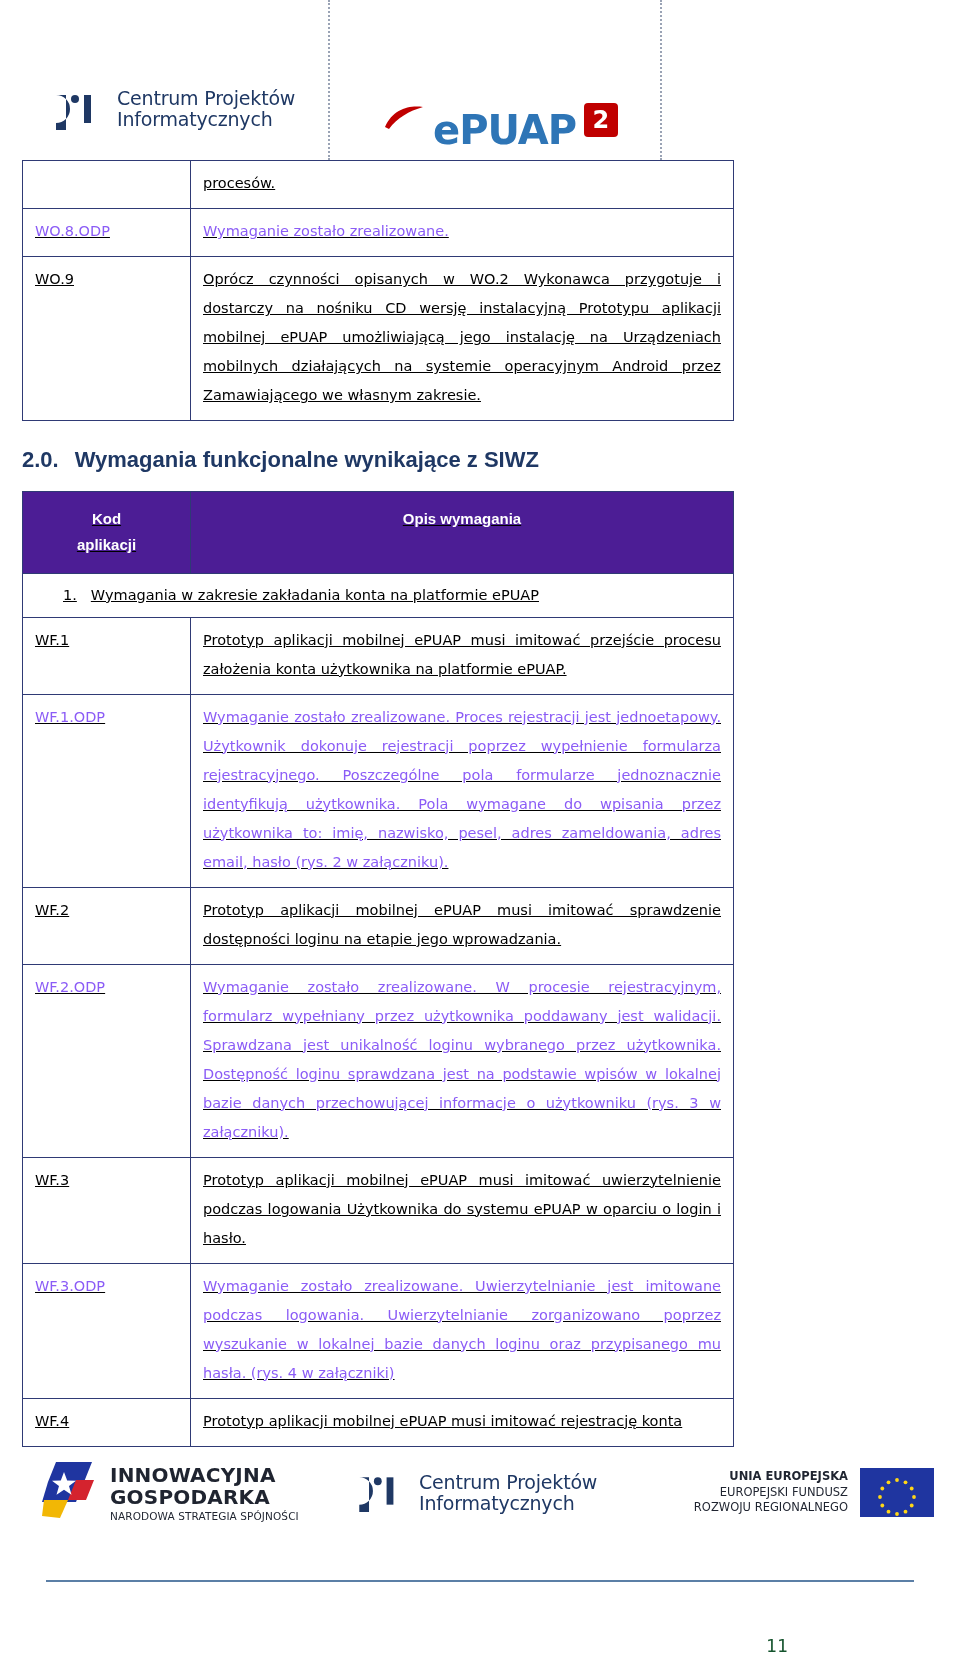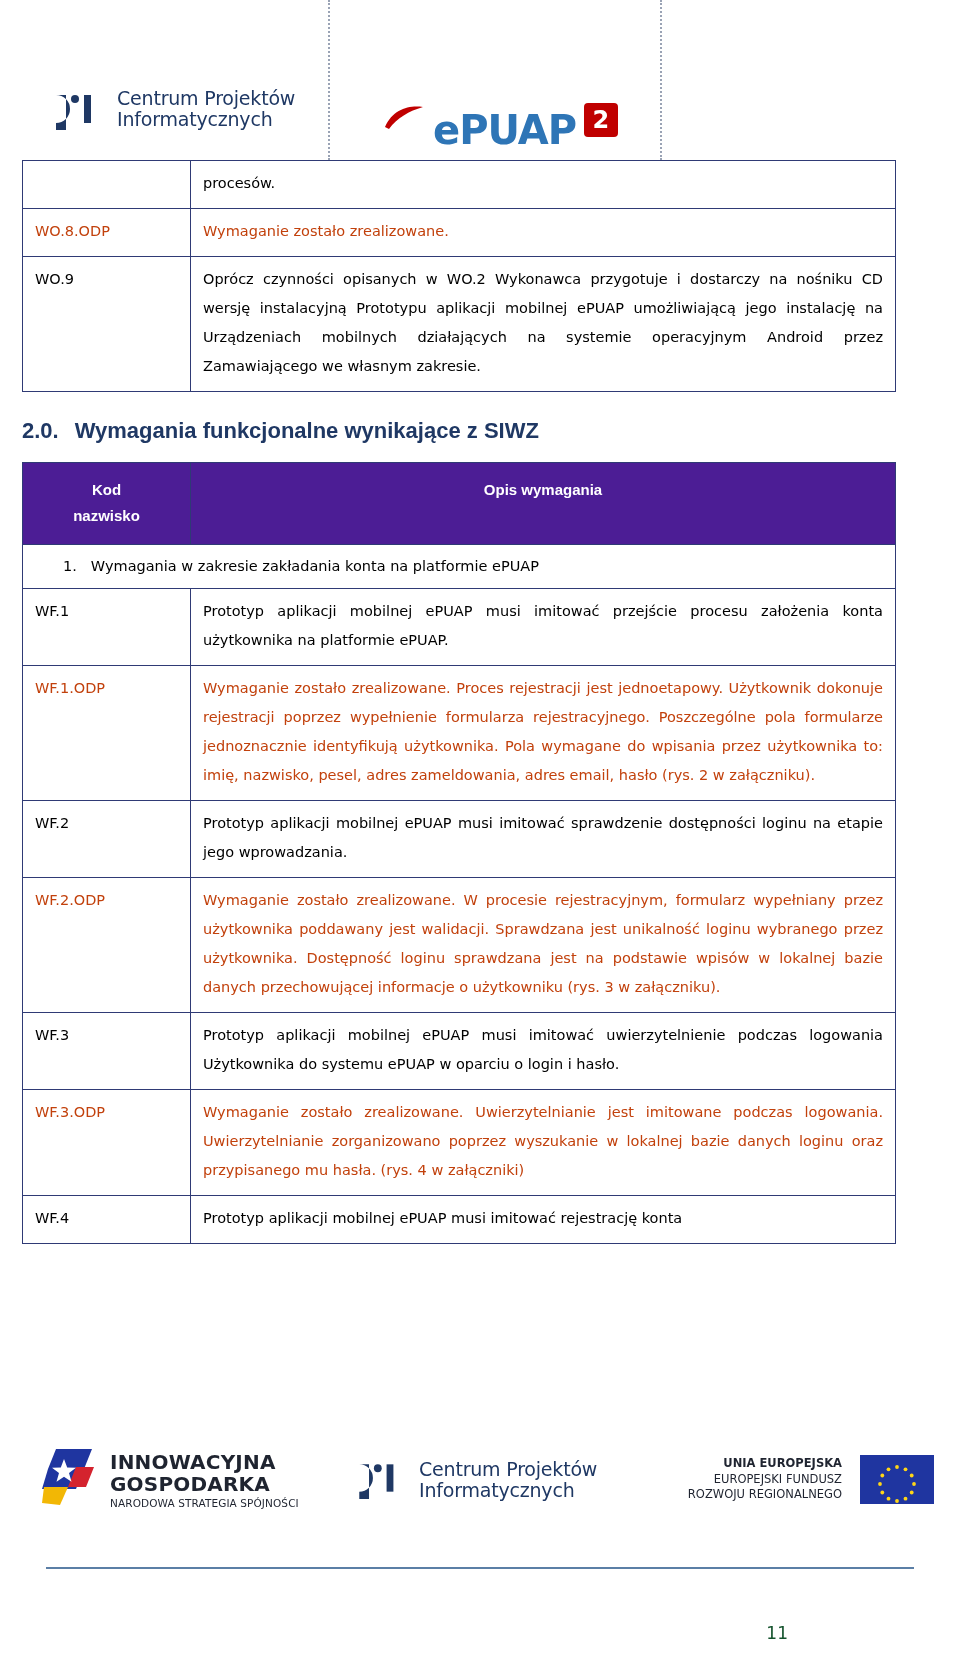--- a/index.html
+++ b/index.html
@@ -75,40 +75,41 @@
     font-weight: bold;
     font-size: 24px;
     display: flex;
     align-items: center;
     justify-content: center;
   }
 
   
   .doc-table {
     border-collapse: collapse;
-    width: 874px;
+    width: 712px;
     margin-left: 22px;
     table-layout: fixed;
+    text-decoration: underline;
   }
   .doc-table td {
     border: 1px solid #2f3a75;
     vertical-align: top;
     padding: 8px 12px 10px 12px;
     font-family: "DejaVu Sans", sans-serif;
     font-size: 14.5px;
     line-height: 2.0;
   }
   .col-code { width: 168px; }
   .cell-code {
     font-family: "DejaVu Sans", sans-serif;
     font-size: 14.5px;
     white-space: nowrap;
   }
   .cell-desc { text-align: justify; }
-  .odp { color: #c2410c; }
+  .odp { color: #8b5cf6; }
 
   
   .section-heading {
     margin: 26px 0 18px 22px;
     display: flex;
     align-items: baseline;
     gap: 16px;
     color: #1f3864;
     font-family: "Liberation Sans", sans-serif;
     font-weight: bold;
@@ -139,21 +140,21 @@
   .group-row .group-inner {
     display: flex;
     gap: 14px;
     padding-left: 28px;
   }
 
   
   .page-footer {
     position: absolute;
     left: 0;
-    bottom: 13px;
+    bottom: 0;
     width: 816px;
     height: 230px;
   }
   .footer-logos {
     position: absolute;
     top: 18px;
     left: 0;
     width: 960px;
     height: 96px;
   }
@@ -172,21 +173,21 @@
   .ig-t3 { font-size: 10.5px; letter-spacing: 0.1px; margin-top: 2px; }
 
   .cpi-logo-footer {
     position: absolute;
     left: 330px; top: 14px;
     display: flex; align-items: center; gap: 9px;
   }
   .ue-logo {
     position: absolute;
     right: 26px; top: 12px;
-    display: flex; align-items: center; gap: 18px;
+    display: flex; align-items: center; gap: 12px;
   }
   .ue-text {
     text-align: right;
     font-family: "DejaVu Sans", sans-serif;
     color: #1f2430;
     line-height: 1.35;
   }
   .ue-t1 { font-size: 11.5px; font-weight: bold; }
   .ue-t2 { font-size: 11.5px; }
   .ue-t3 { font-size: 11.5px; }
@@ -284,21 +285,21 @@
 
 <table class="doc-table">
   <colgroup>
       <col class="col-code">
       <col>
     </colgroup>
   <tbody>
     <tr class="head-row">
       <td>
         <span>Kod</span><br>
-        <span>nazwisko</span>
+        <span>aplikacji</span>
       </td>
       <td>Opis wymagania</td>
     </tr>
 
     <tr class="group-row">
       <td colspan="2">
         <span class="group-inner">
           <span>1.</span>
           <span>Wymagania w zakresie zakładania konta na platformie ePUAP</span>
         </span>

